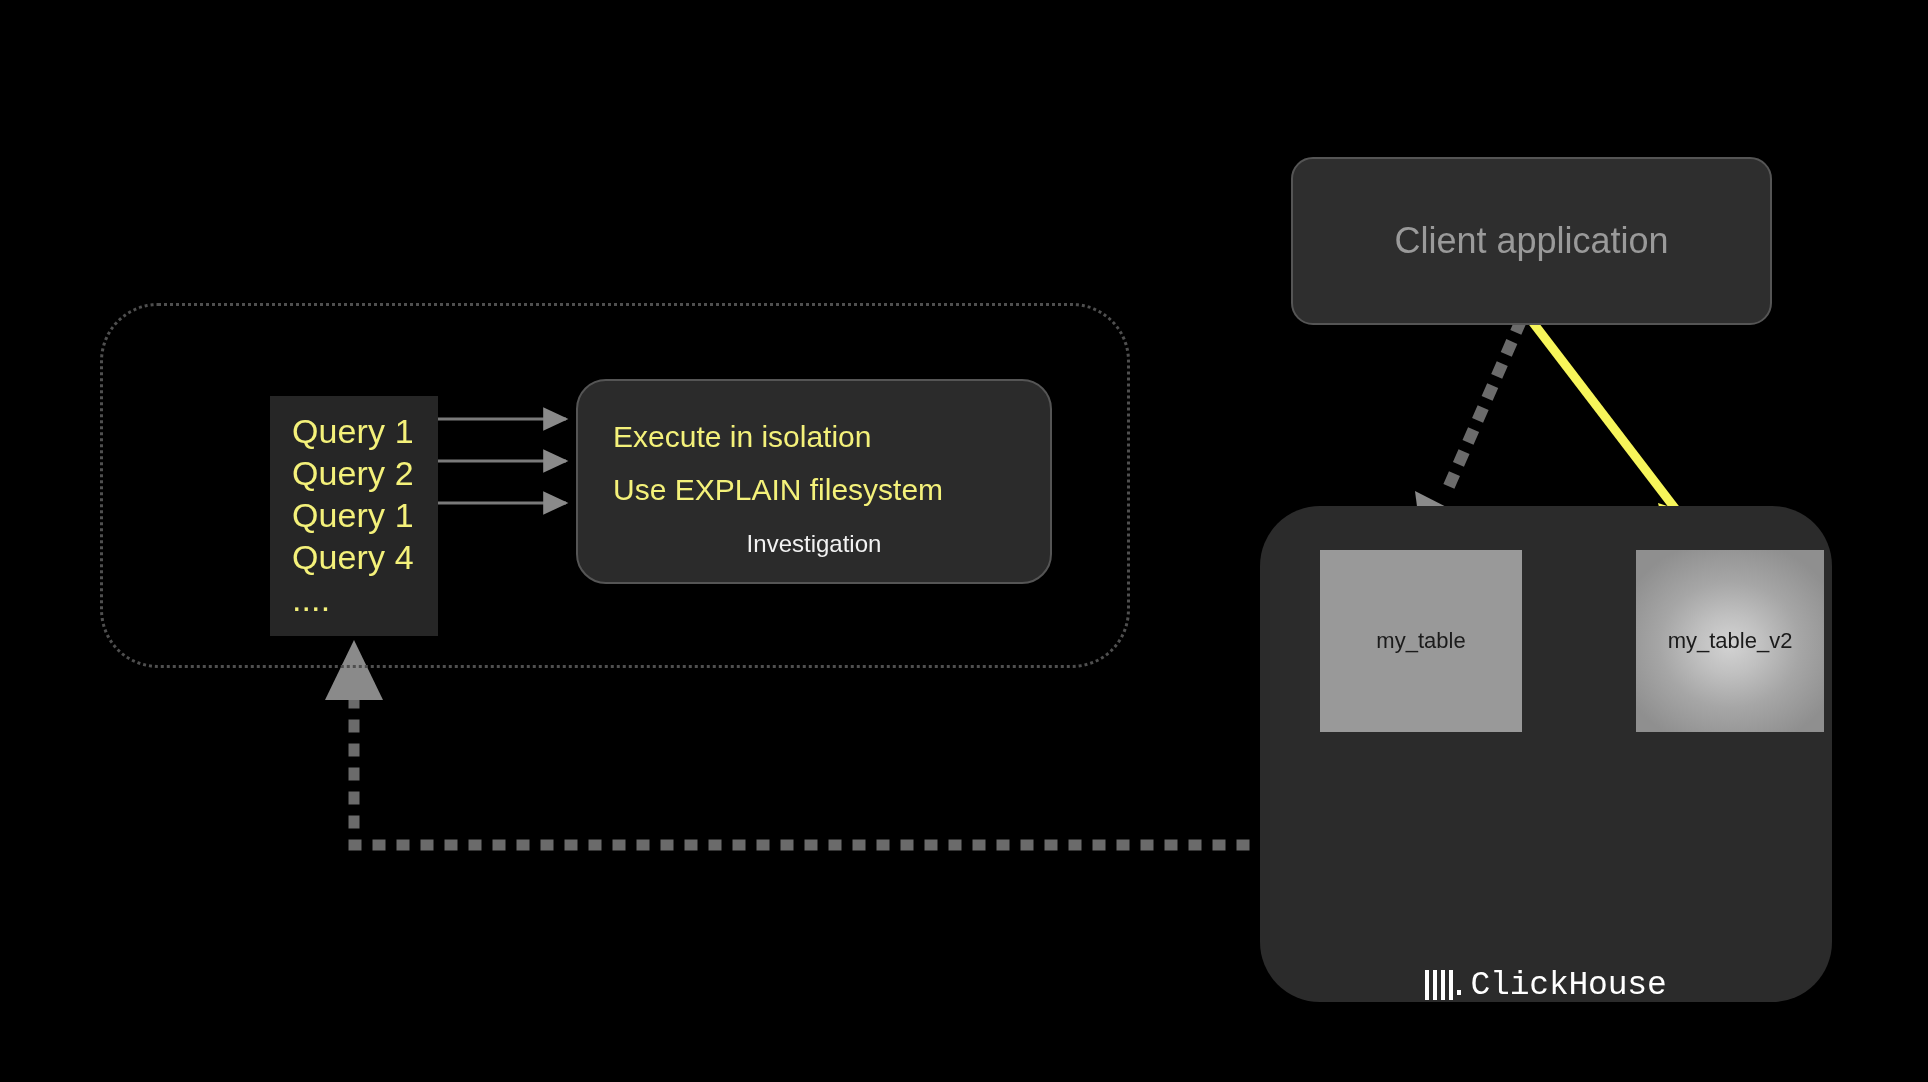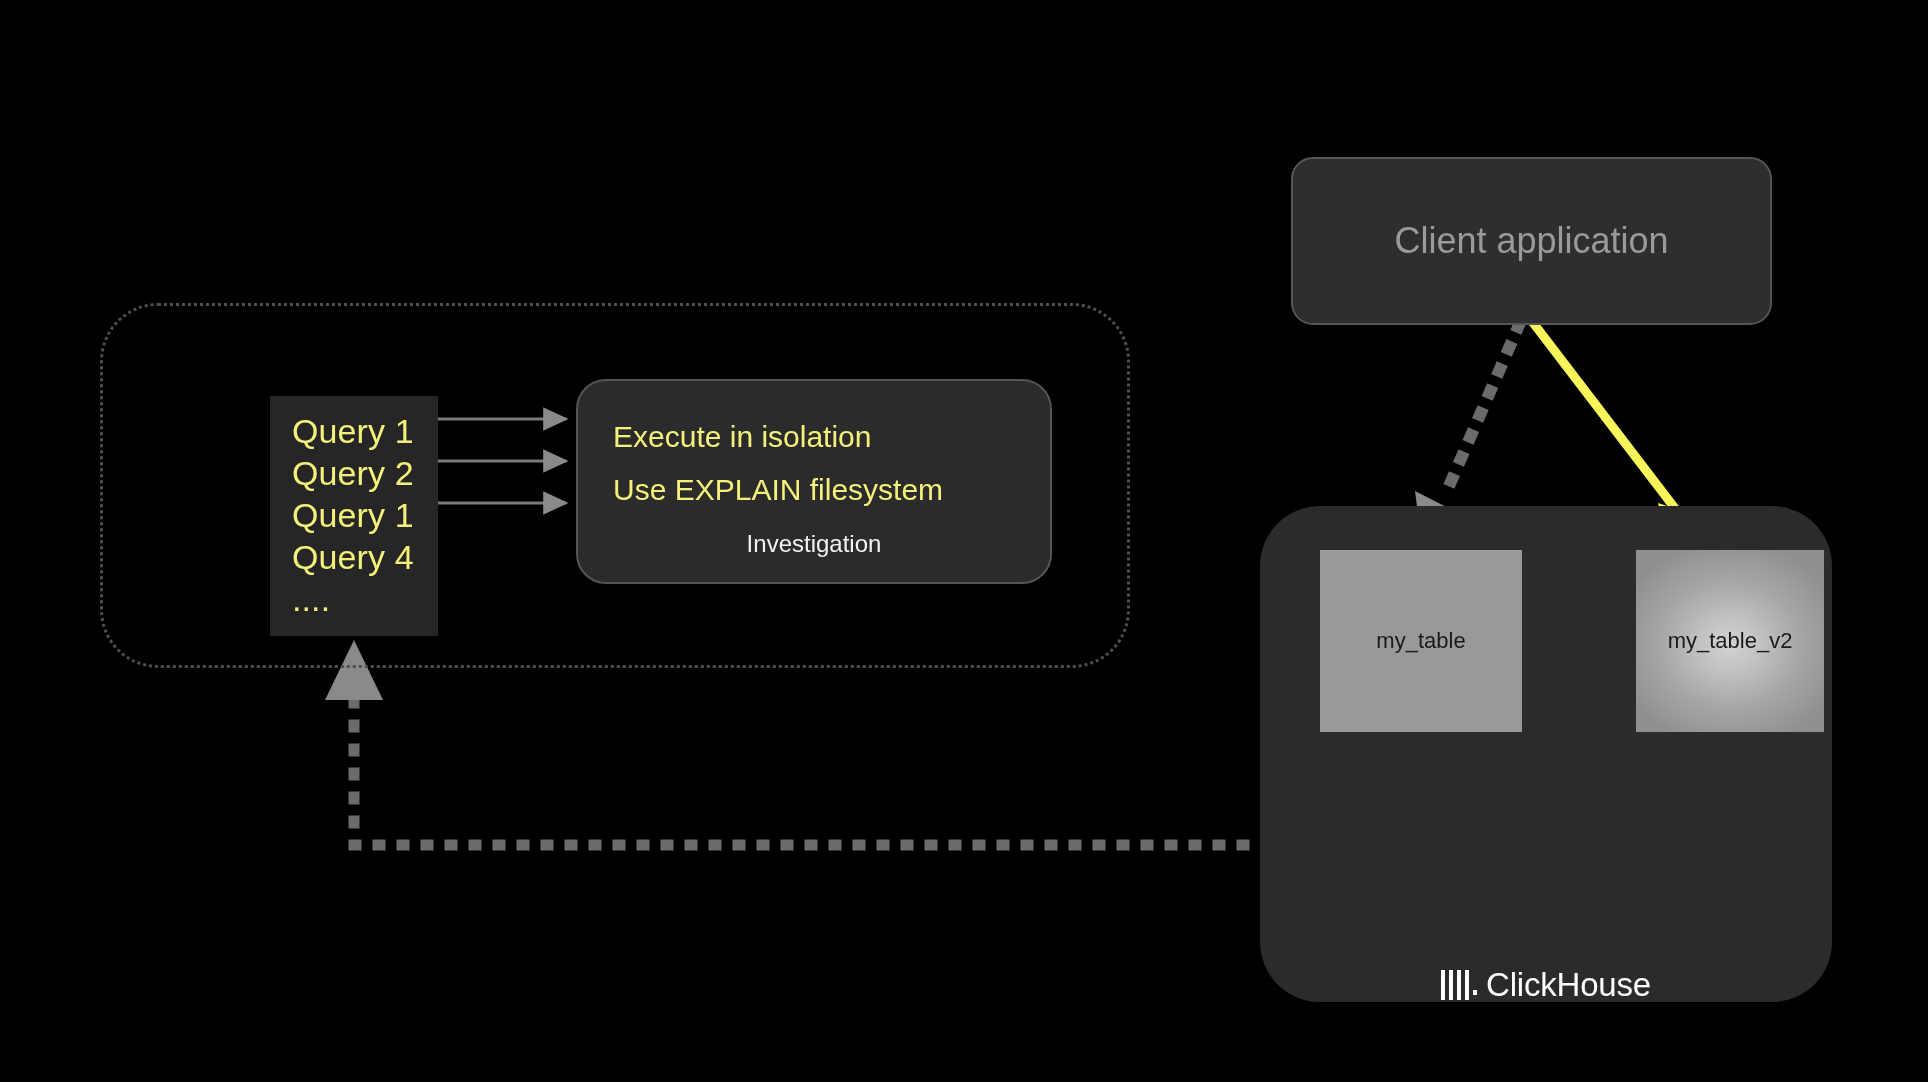--- a/index.html
+++ b/index.html
@@ -154,20 +154,21 @@
   .ch-logo {
     position: absolute;
     left: 1260px;
     top: 960px;
     width: 572px;
     height: 50px;
     display: flex;
     align-items: center;
     justify-content: center;
     gap: 9px;
+    font-family: Liberation Mono, monospace;
   }
   .ch-mark {
     display: flex;
     align-items: flex-end;
     height: 30px;
     gap: 4px;
   }
   .ch-mark i {
     display: block;
     width: 4px;

